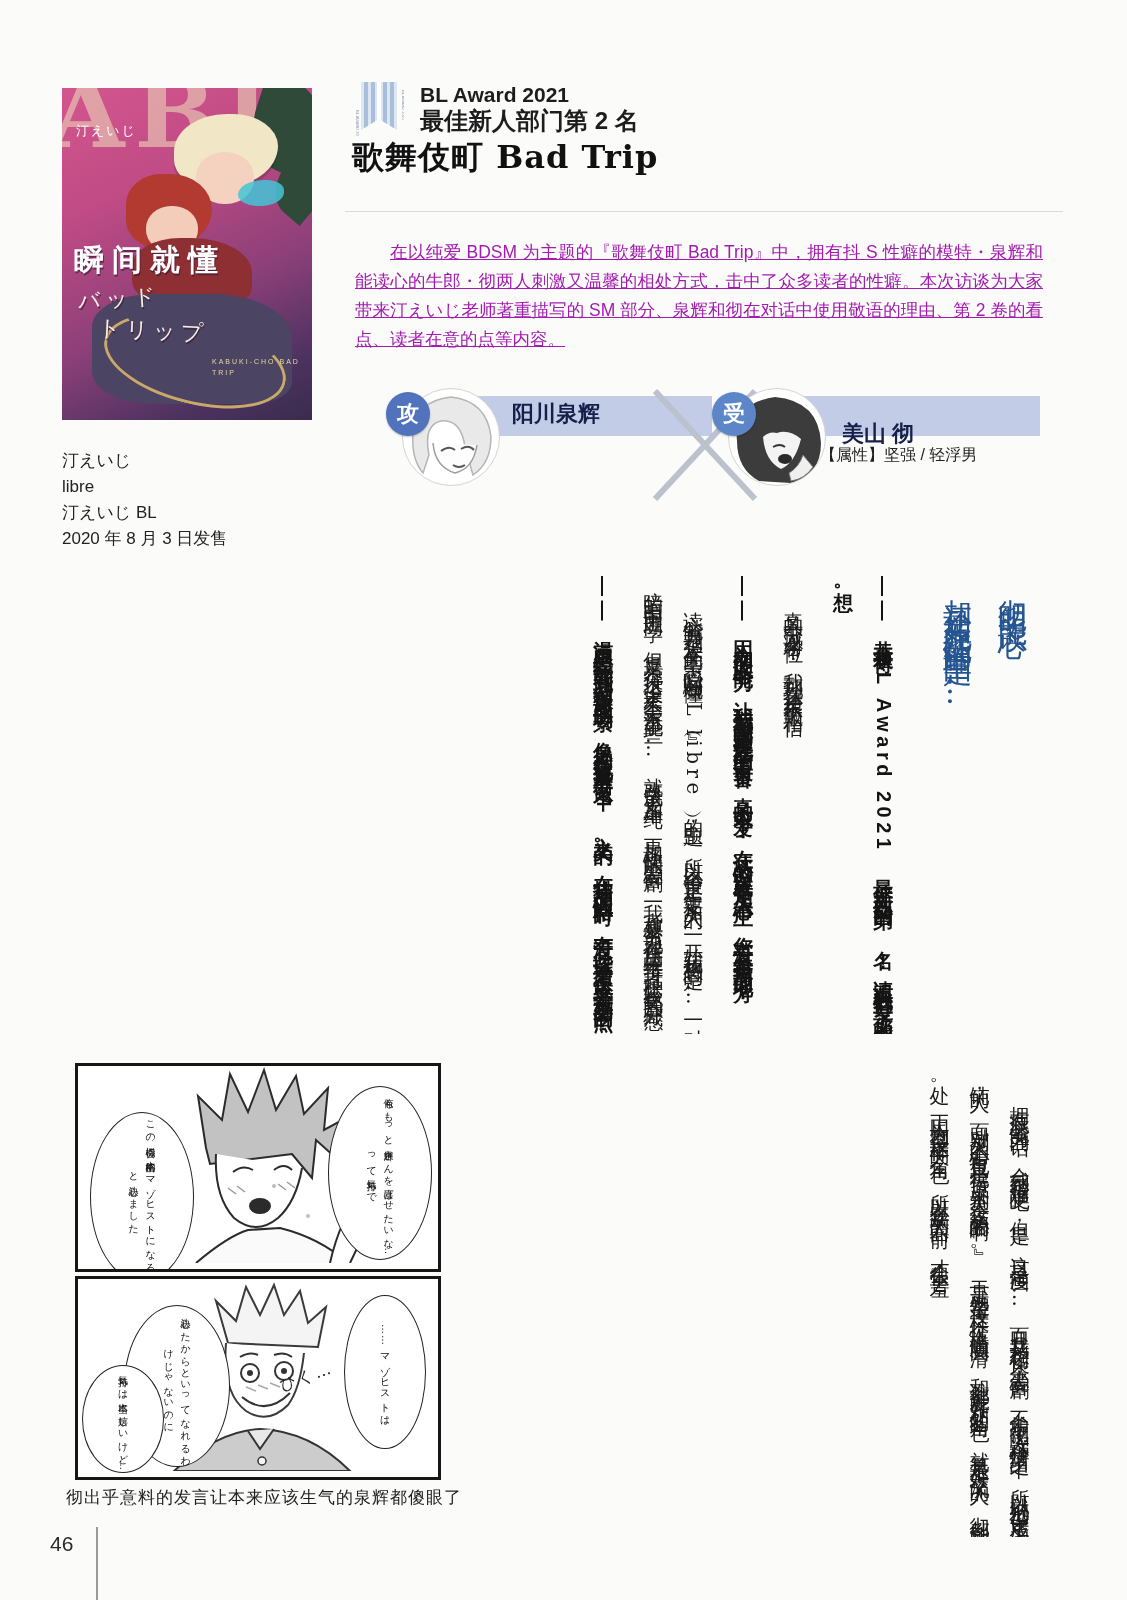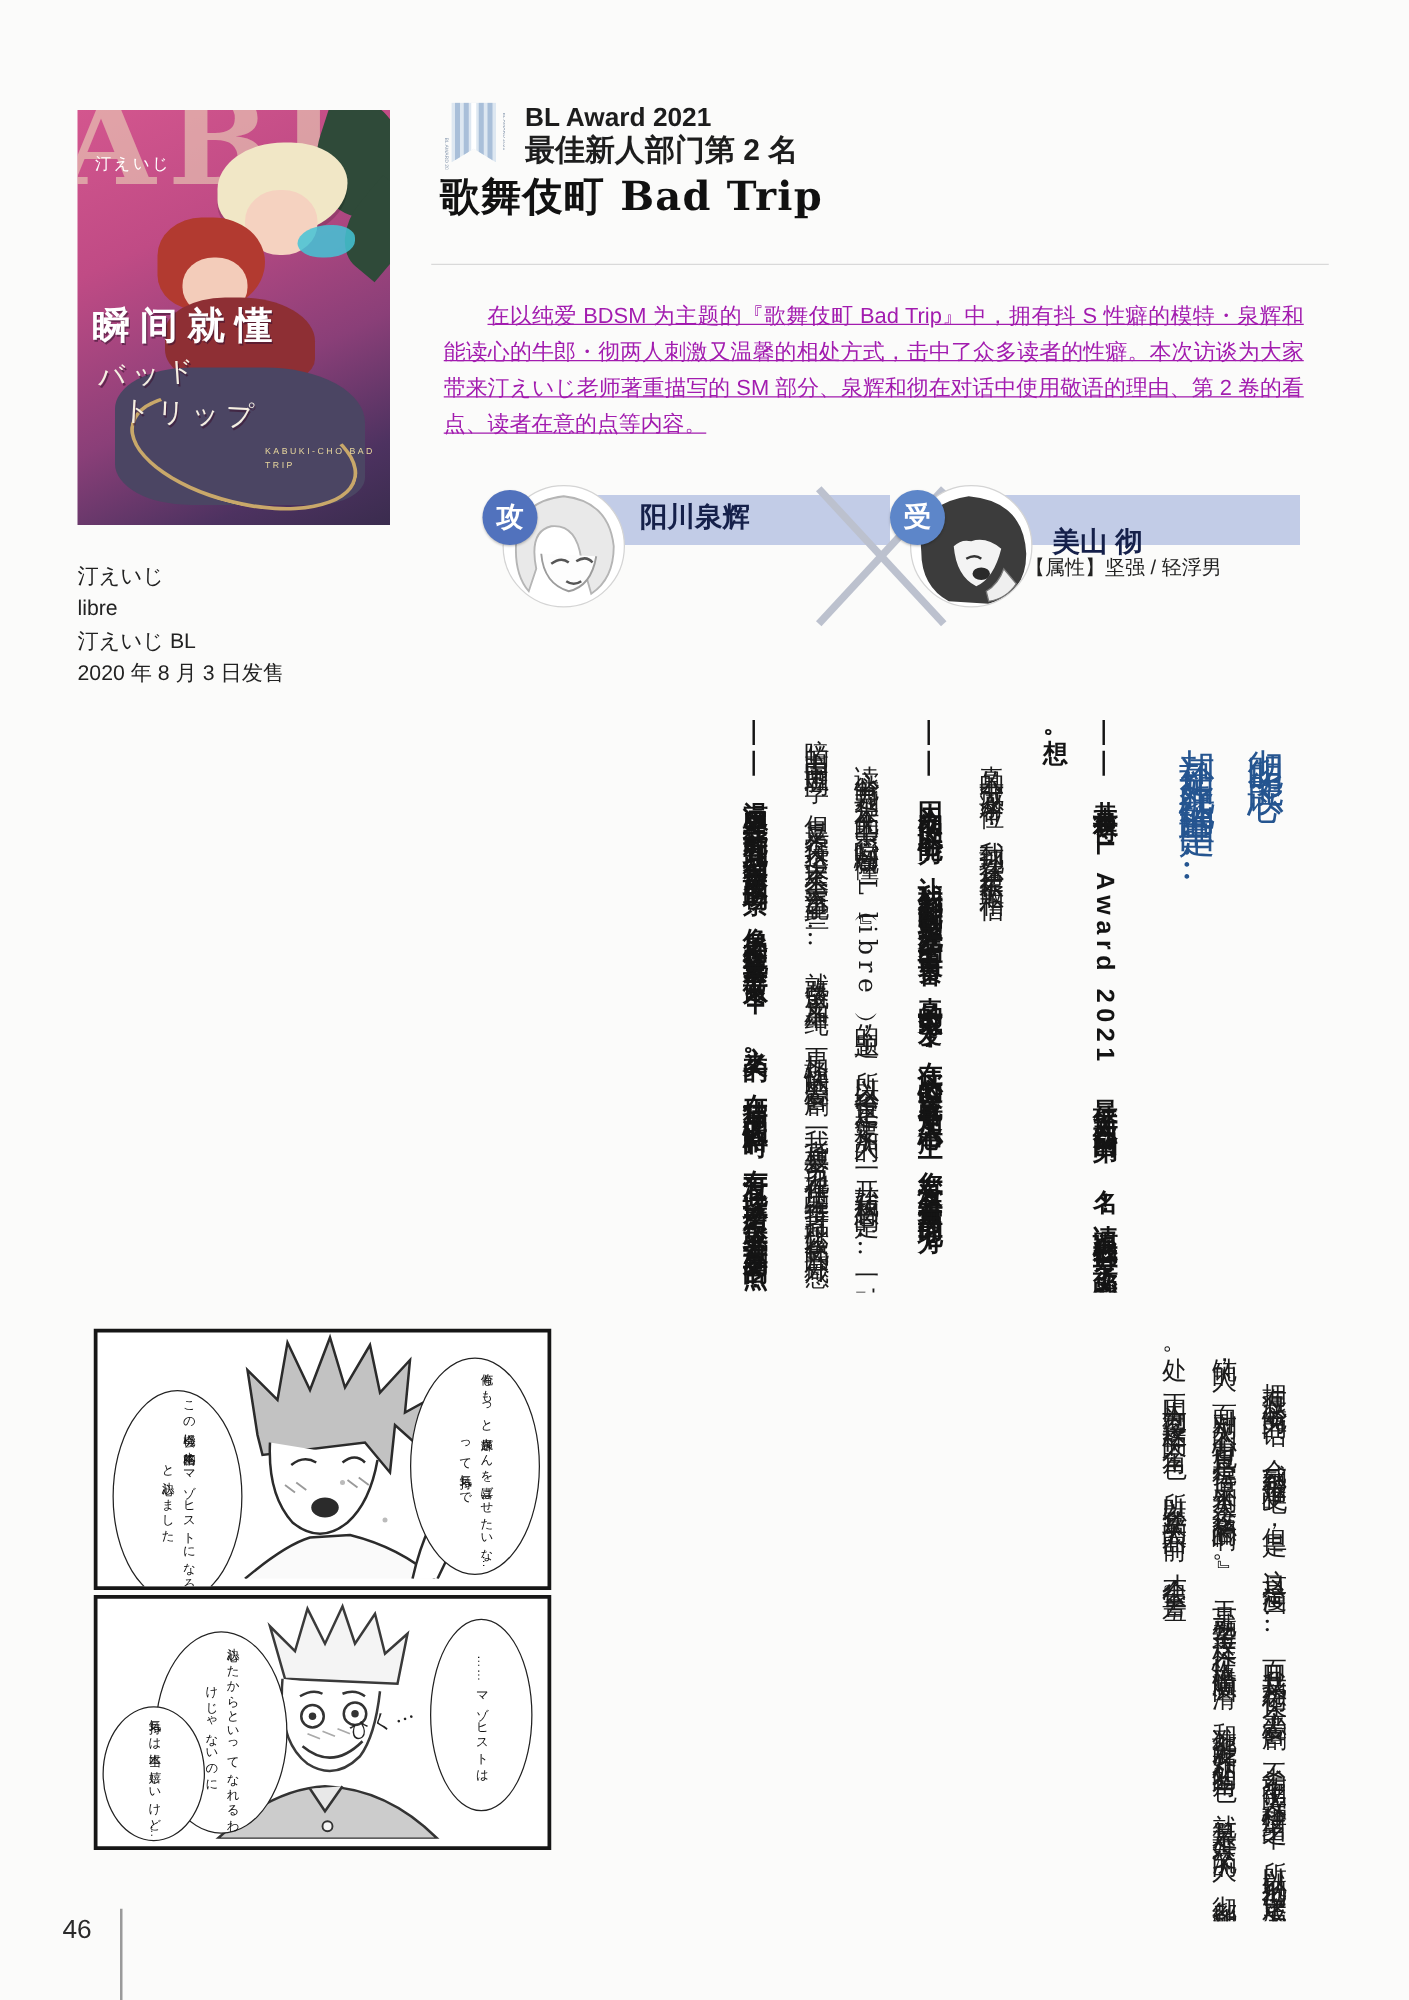--- a/index.html
+++ b/index.html
@@ -238,17 +238,18 @@
     </div>
     <div class="sfx" style="right:104px;top:88px;">ひく…</div>
     <div class="bubble" style="left:46px;top:26px;width:104px;height:160px;">
       <div class="btxt">決心したからといってなれるわけじゃないのに</div>
     </div>
     <div class="bubble" style="left:4px;top:86px;width:80px;height:106px;">
       <div class="btxt">気持ちは本当に嬉しいけど…</div>
     </div>
   </div>
 
+  <div class="abs caption">彻出乎意料的发言让本来应该生气的泉辉都傻眼了</div>
 
   <div class="abs page-num">46</div>
   <div class="abs footer-rule"></div>
 
 </div>
 
 </body></html>

